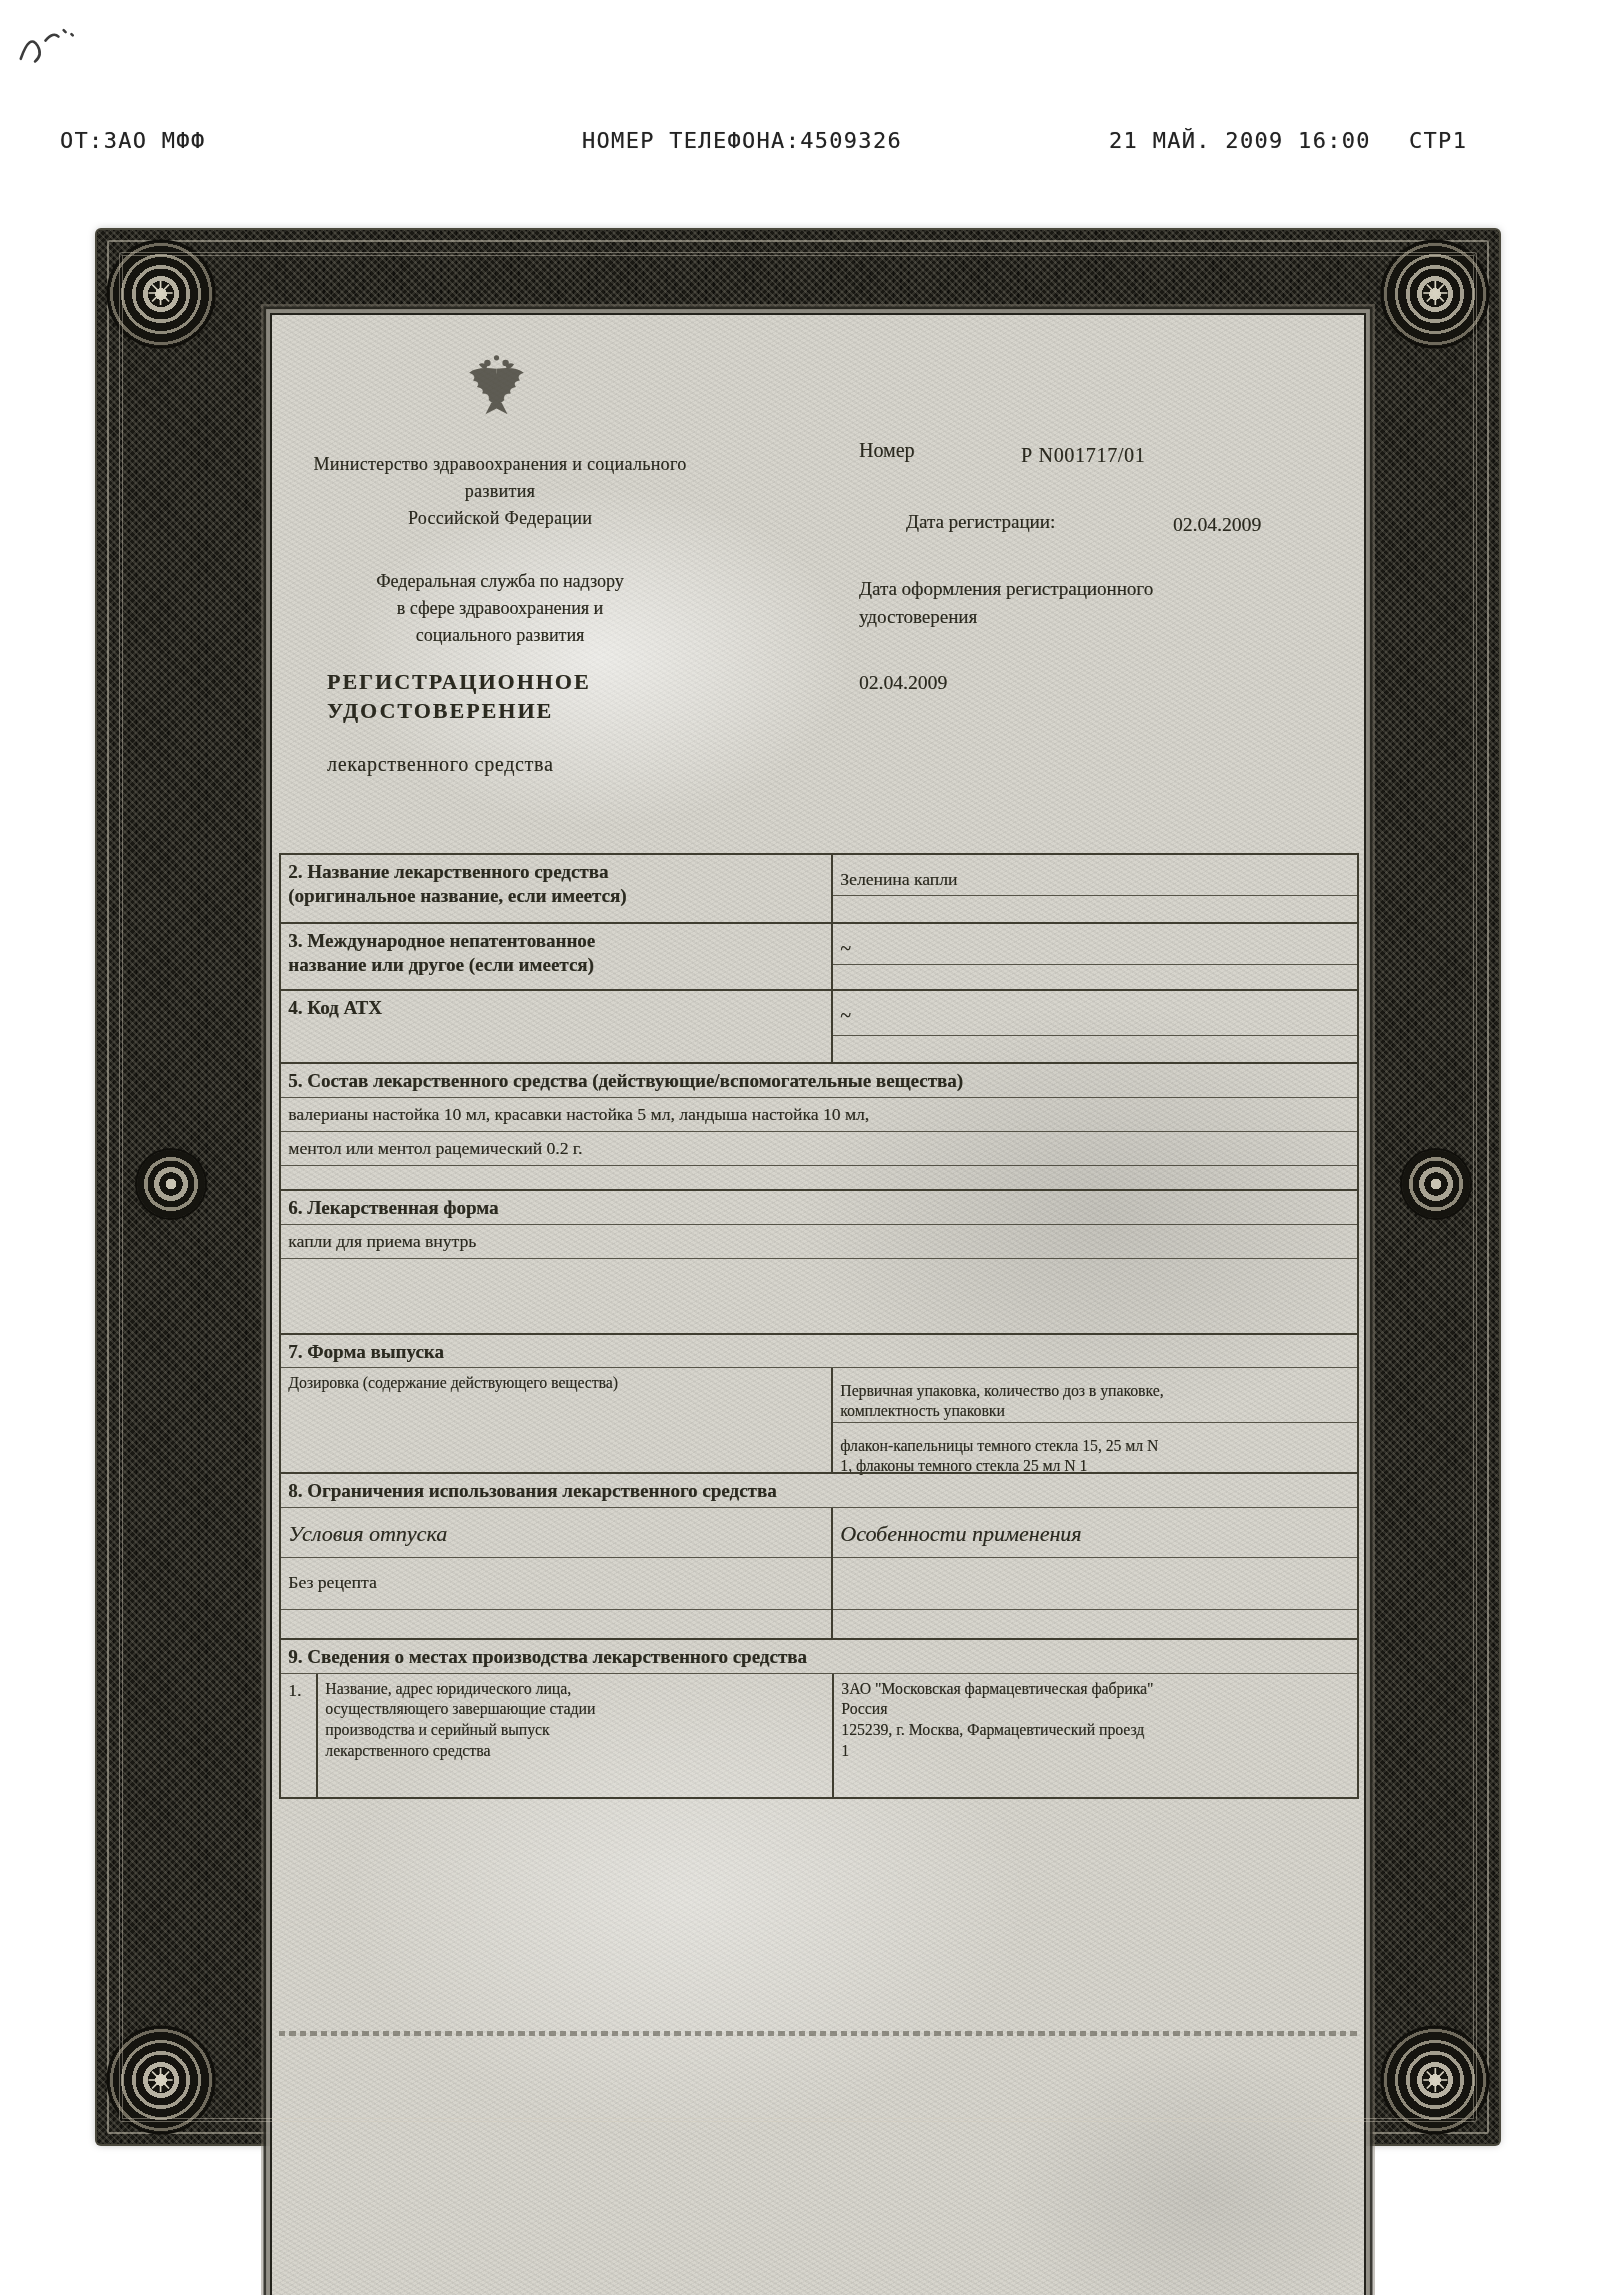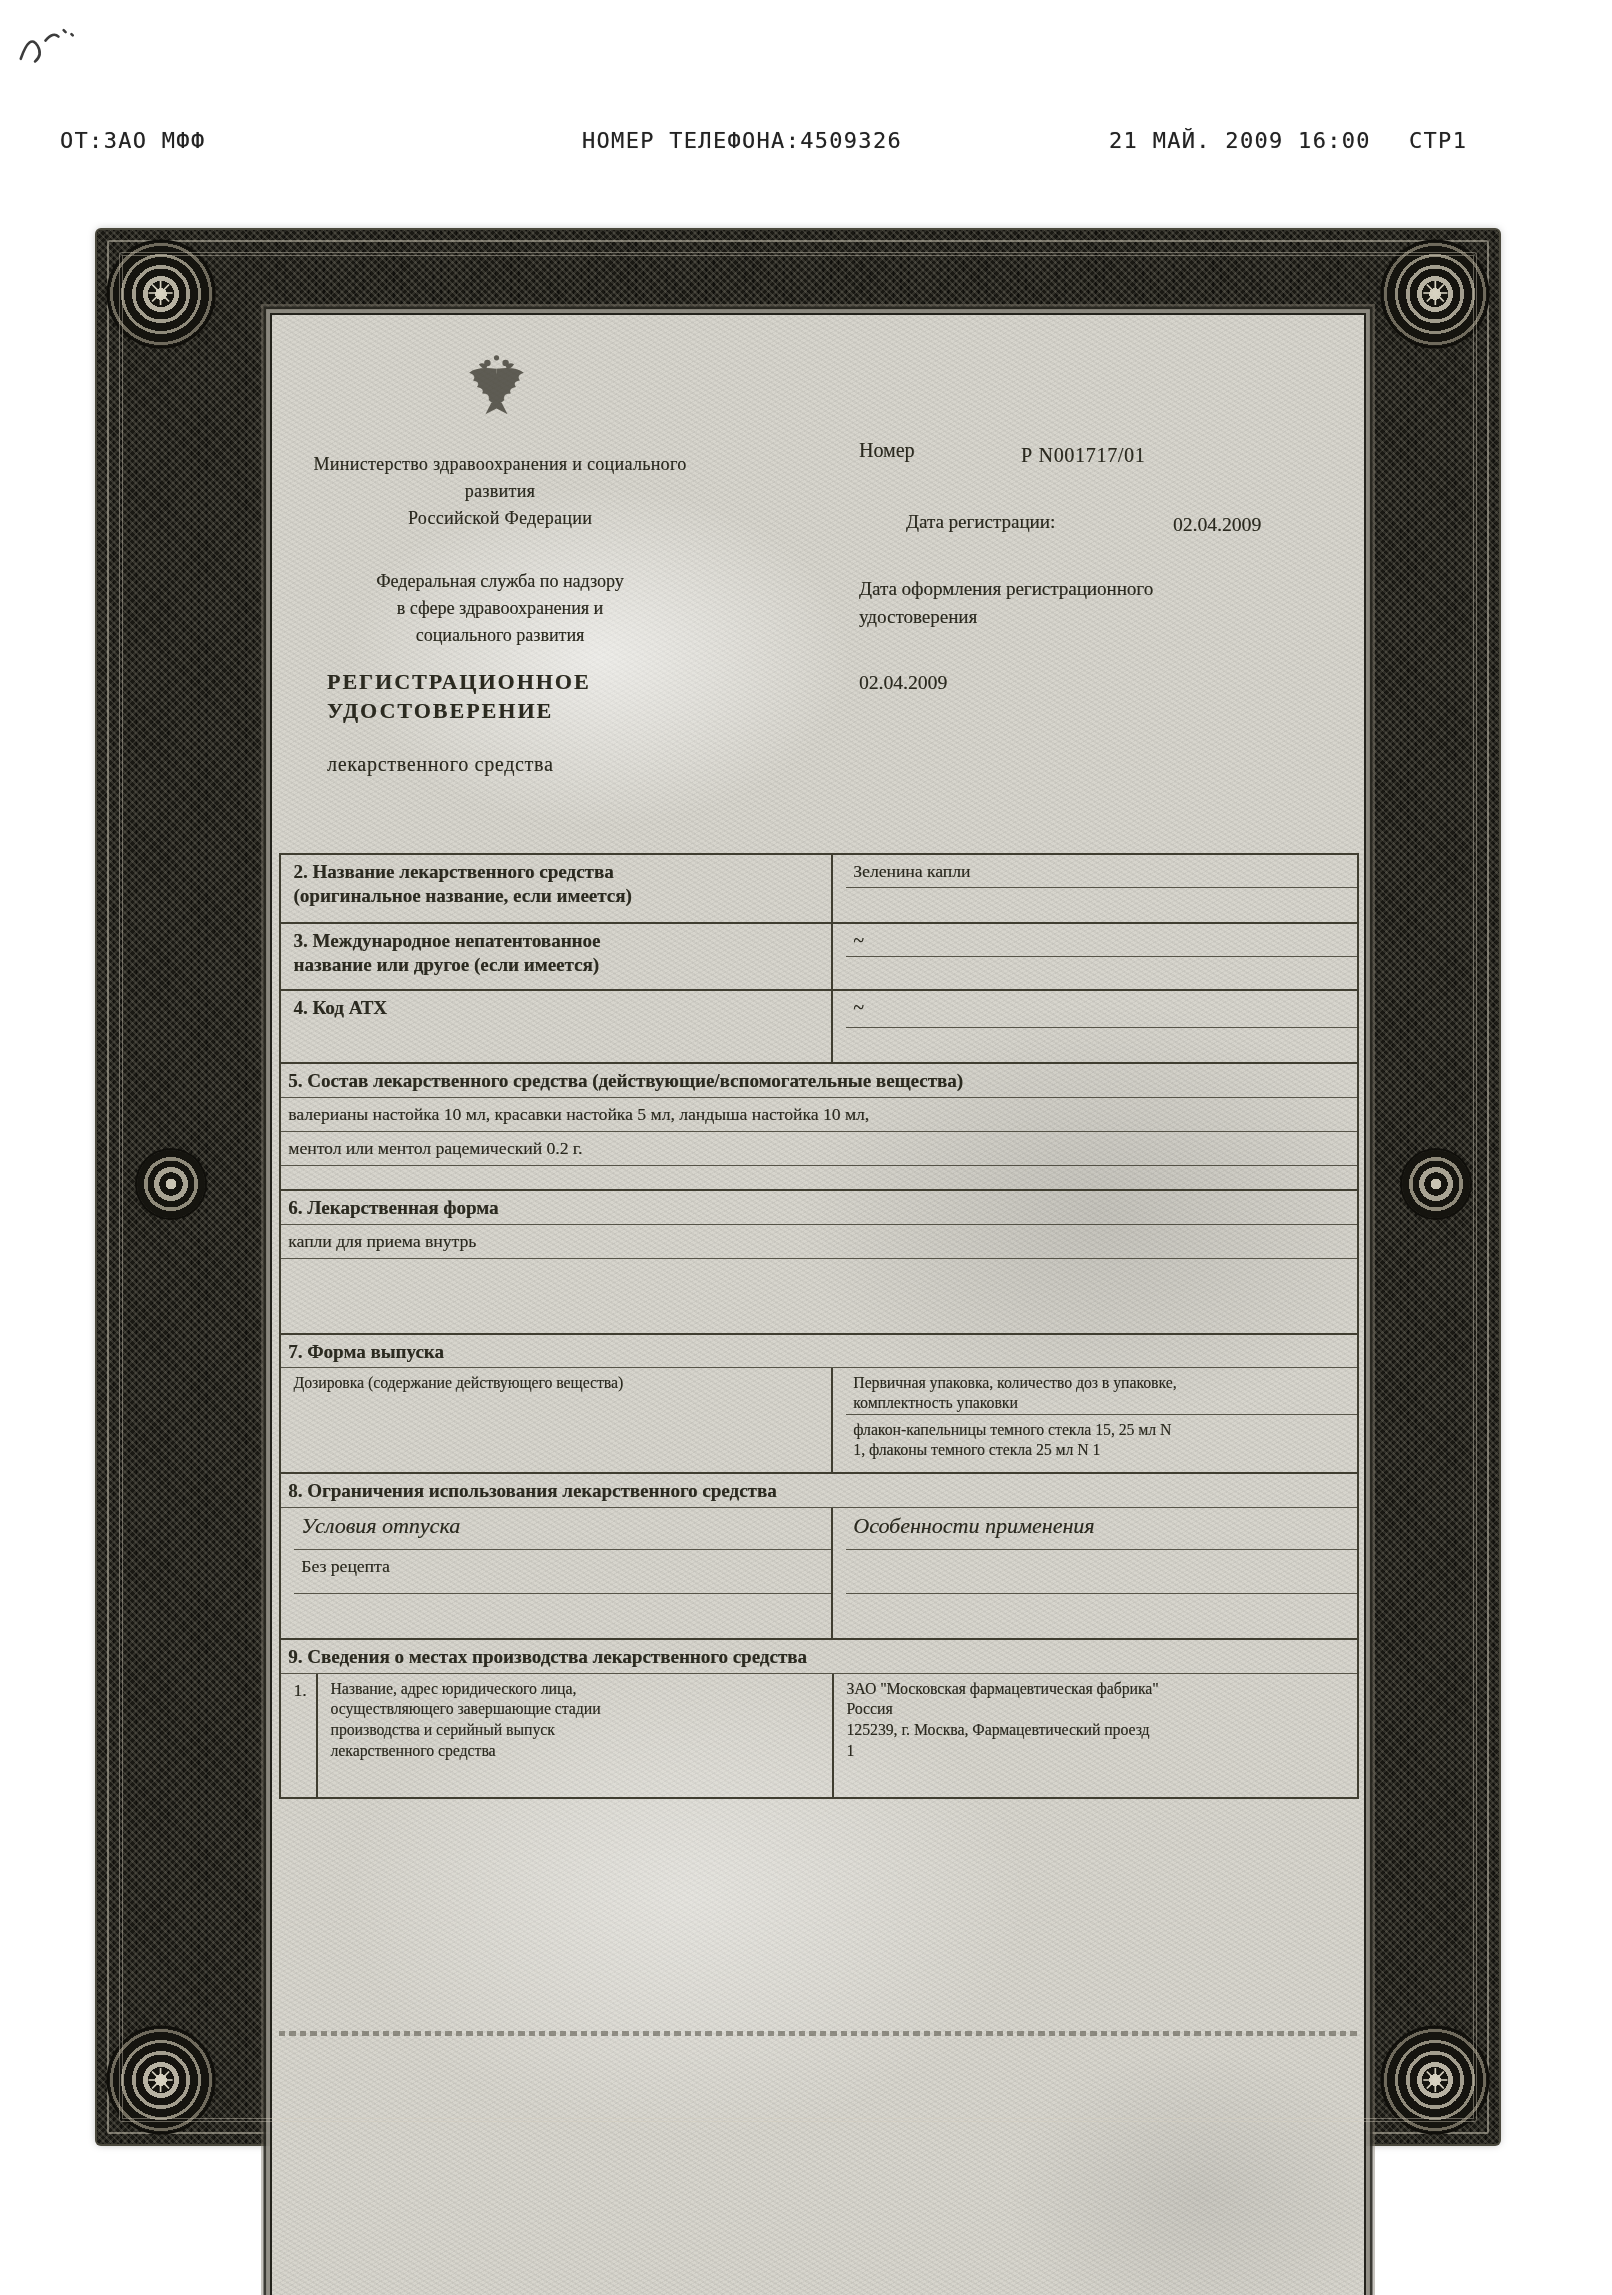--- a/index.html
+++ b/index.html
@@ -98,23 +98,23 @@
   .sec{position:relative;width:100%;}
   .sec + .sec{border-top:2px solid var(--line,#3f3d30);}
   .pad{padding:4.6px 7.8px;}
   .b{font-weight:bold;font-size:19px;line-height:1.3;}
   .t{font-size:17.6px;line-height:1.3;}
   .sm{font-size:15.7px;line-height:1.32;}
   .it{font-style:italic;font-size:22px;}
   .uline{border-bottom:1.3px solid rgba(55,52,40,.8);}
   .cols{display:grid;grid-template-columns:552px 1fr;}
   .cols3{display:grid;grid-template-columns:37px 516px 1fr;}
-  .cell{min-height:100%;padding-left:13px;}
+  .cell{min-height:100%;}
   .cell.vline{border-right:2px solid var(--line,#3f3d30);}
-  .sub{border-bottom:1.3px solid rgba(55,52,40,.8);}
+  .sub{border-bottom:1.3px solid rgba(55,52,40,.8);margin-top:8px;}
   .sub:last-child{border-bottom:none;}
   .tilde{font-size:20px;}
 
   .microtext{
     left:6.5px;top:1716px;width:1080px;height:4.6px;opacity:.55;
     background:repeating-linear-gradient(90deg, rgba(60,57,45,.85) 0 6.5px, transparent 6.5px 10.4px);
   }
 </style>
 </head>
 <body>

